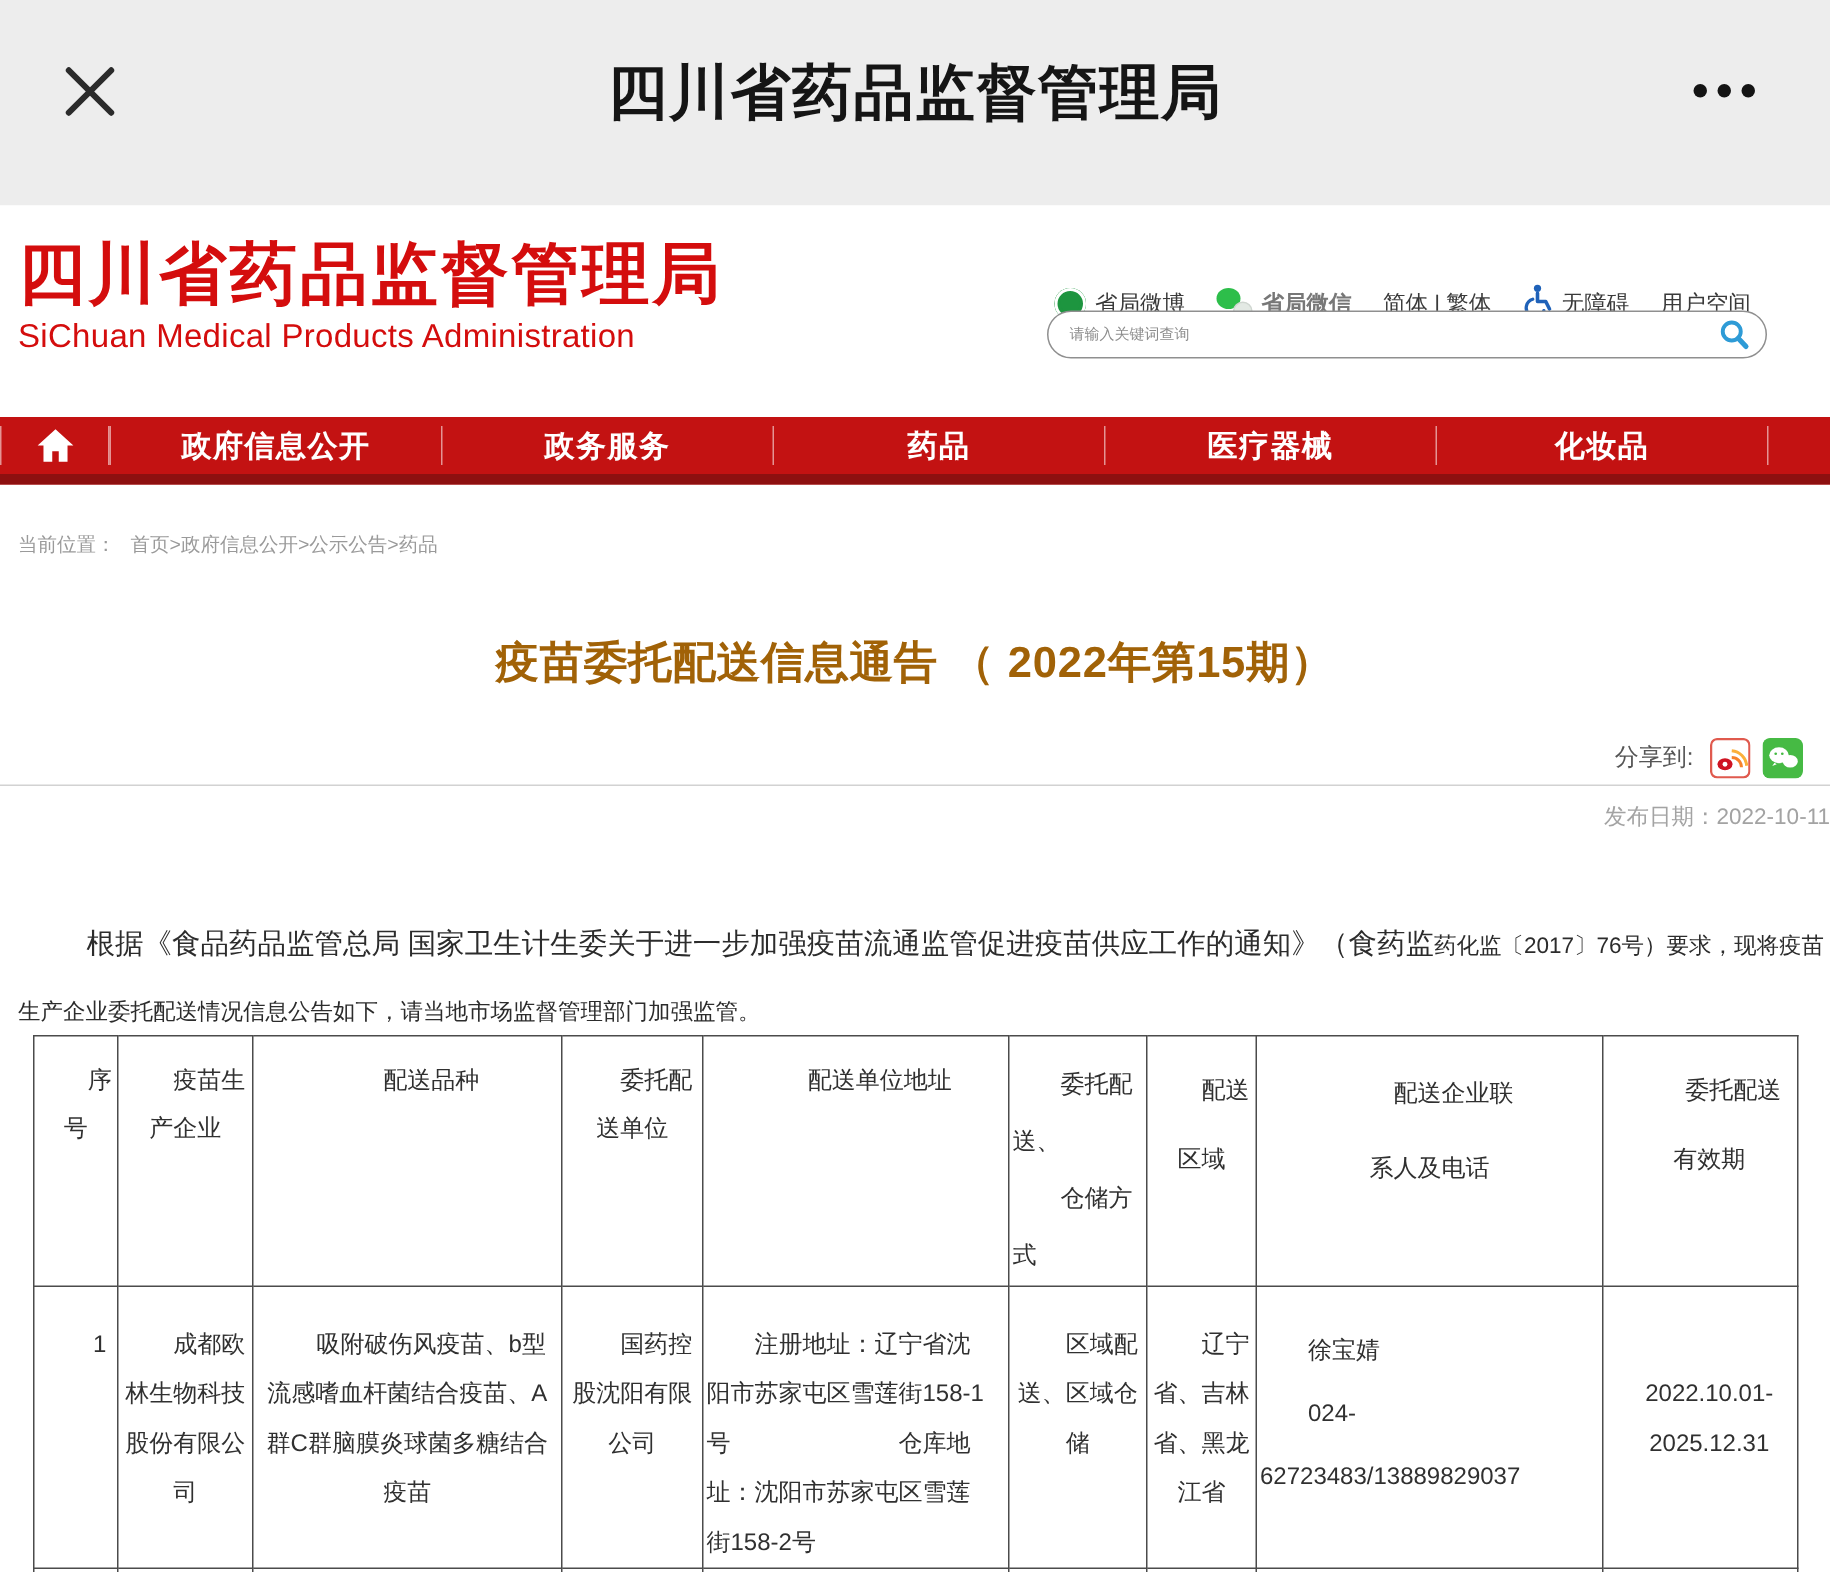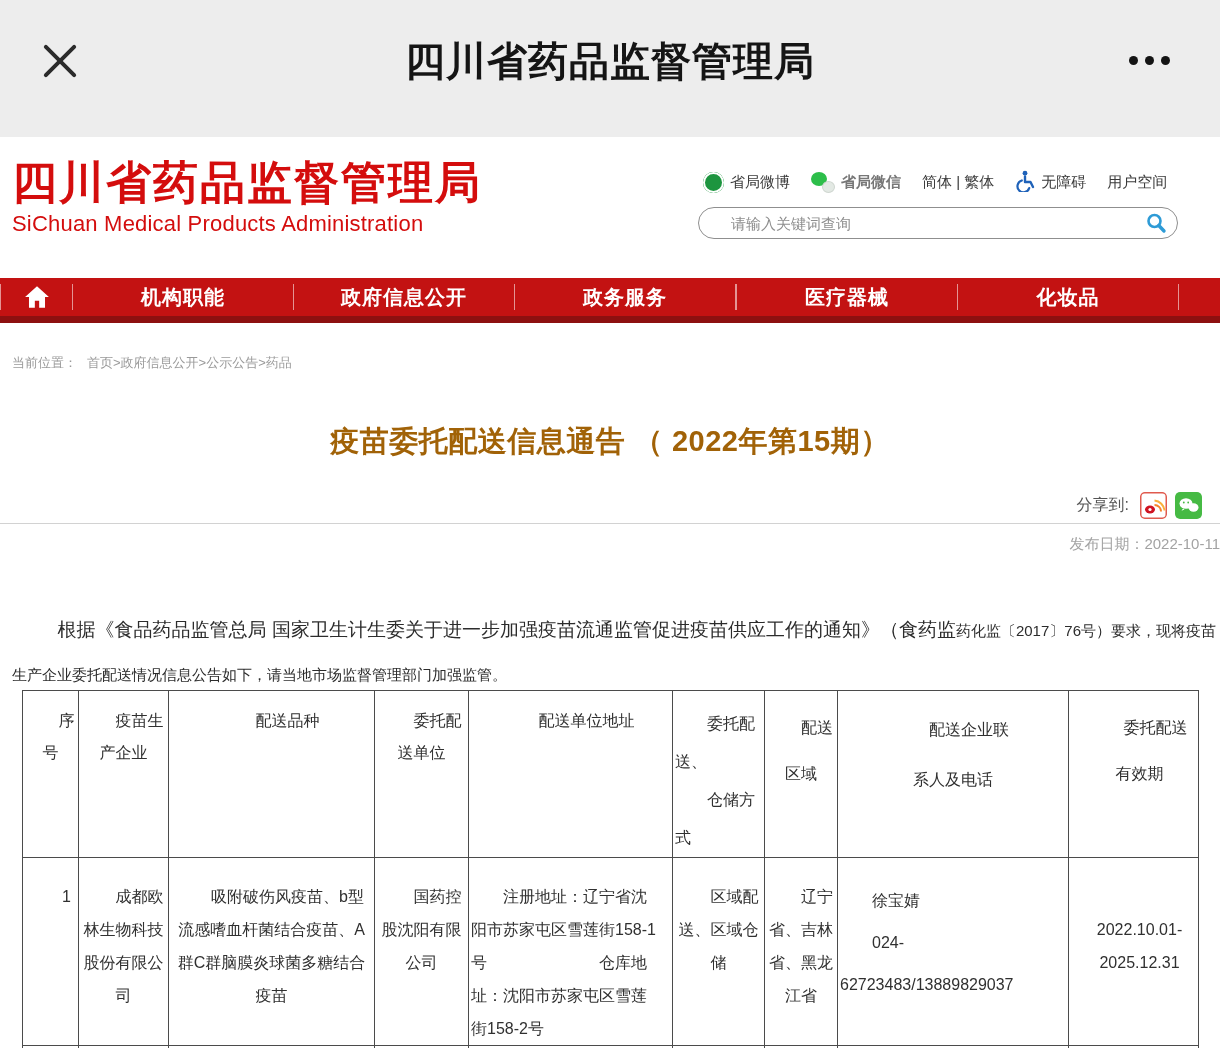--- a/index.html
+++ b/index.html
@@ -17,29 +17,29 @@
             font-weight:600;color:#151515;letter-spacing:1px;}
   .wx-more{position:absolute;right:50px;top:56px;display:flex;gap:7px;cursor:pointer;}
   .wx-more i{width:9px;height:9px;border-radius:50%;background:#141414;display:block;}
 
   
   .sitehead{position:absolute;left:0;top:137px;width:1220px;height:141px;background:#fff;}
   .logo{position:absolute;left:12px;top:21px;}
   .logo-cn{font-size:45px;font-weight:700;color:#d40d0d;letter-spacing:2px;line-height:50px;}
   .logo-en{font-size:22px;font-weight:400;color:#d40d0d;letter-spacing:0.2px;line-height:26px;margin-top:3px;}
   .util{position:absolute;left:703px;top:33px;display:flex;align-items:center;gap:21px;font-size:15px;color:#3a3a3a;white-space:nowrap;}
-  .util-item{display:flex;align-items:center;gap:6px;cursor:pointer;}
+  .util-item{display:flex;align-items:center;gap:6px;cursor:pointer;margin-top:19px;}
   .util-item.dim{color:#777;font-weight:700;}
   .ic-weibo{width:21px;height:21px;border-radius:50%;background:#1d953f;box-shadow:inset 0 0 0 2px #fff, inset 0 0 0 4px #1d953f;display:inline-block;}
   .ic-wechat{position:relative;width:24px;height:21px;display:inline-block;}
   .ic-wechat .bub1{position:absolute;left:0;top:0;width:16px;height:14px;border-radius:50%;background:#2dbe4a;}
   .ic-wechat .bub2{position:absolute;right:0;bottom:0;width:11px;height:10px;border-radius:50%;background:#e3e9e4;border:1px solid #cfd6d0;}
   .searchbox{position:absolute;left:698px;top:70px;width:480px;height:32px;border:1px solid #8f8f8f;
              border-radius:17px;background:#fff;display:flex;align-items:center;box-sizing:border-box;}
-  .searchbox input{flex:1;border:0;outline:none;background:transparent;margin-left:30px;font-size:15px;color:#555;
+  .searchbox input{flex:1;border:0;outline:none;background:transparent;margin-left:12px;font-size:10px;color:#555;
                    font-family:"Liberation Sans","DejaVu Sans",sans-serif;}
   .searchbox input::placeholder{color:#8d8d8d;}
   .search-btn{border:0;background:transparent;margin-right:10px;padding:0;cursor:pointer;height:22px;}
 
   
   .mainnav{position:absolute;left:0;top:278px;width:1220px;height:38px;background:#c31212;
            border-bottom:7px solid #8d1010;display:flex;align-items:stretch;}
   .nav-sep{width:1px;background:rgba(255,255,255,0.55);margin:6px 0;}
   .nav-home{width:71px;display:flex;align-items:center;justify-content:center;cursor:pointer;}
   .nav-item{flex:1;display:flex;align-items:center;justify-content:center;color:#fff;font-size:20px;
@@ -139,26 +139,26 @@
   </div>
 
   <nav class="mainnav">
     <div class="nav-sep"></div>
     <div class="nav-home">
       <svg width="26" height="24" viewBox="0 0 24 22">
         <path d="M12 1 L23 11 H19.4 V21 H14 V14.5 H10 V21 H4.6 V11 H1 Z" fill="#ffffff"></path>
       </svg>
     </div>
     <div class="nav-sep"></div>
-    <div class="nav-item">机构职能</div>
     <div class="nav-sep"></div>
     <div class="nav-item">政府信息公开</div>
     <div class="nav-sep"></div>
     <div class="nav-item">政务服务</div>
     <div class="nav-sep"></div>
+    <div class="nav-item">药品</div>
     <div class="nav-sep"></div>
     <div class="nav-item">医疗器械</div>
     <div class="nav-sep"></div>
     <div class="nav-item">化妆品</div>
     <div class="nav-sep"></div>
     <div class="nav-tail"></div>
   </nav>
 
   <div class="crumbs">
     <span>当前位置：</span><span class="path">首页&gt;政府信息公开&gt;公示公告&gt;药品</span>

